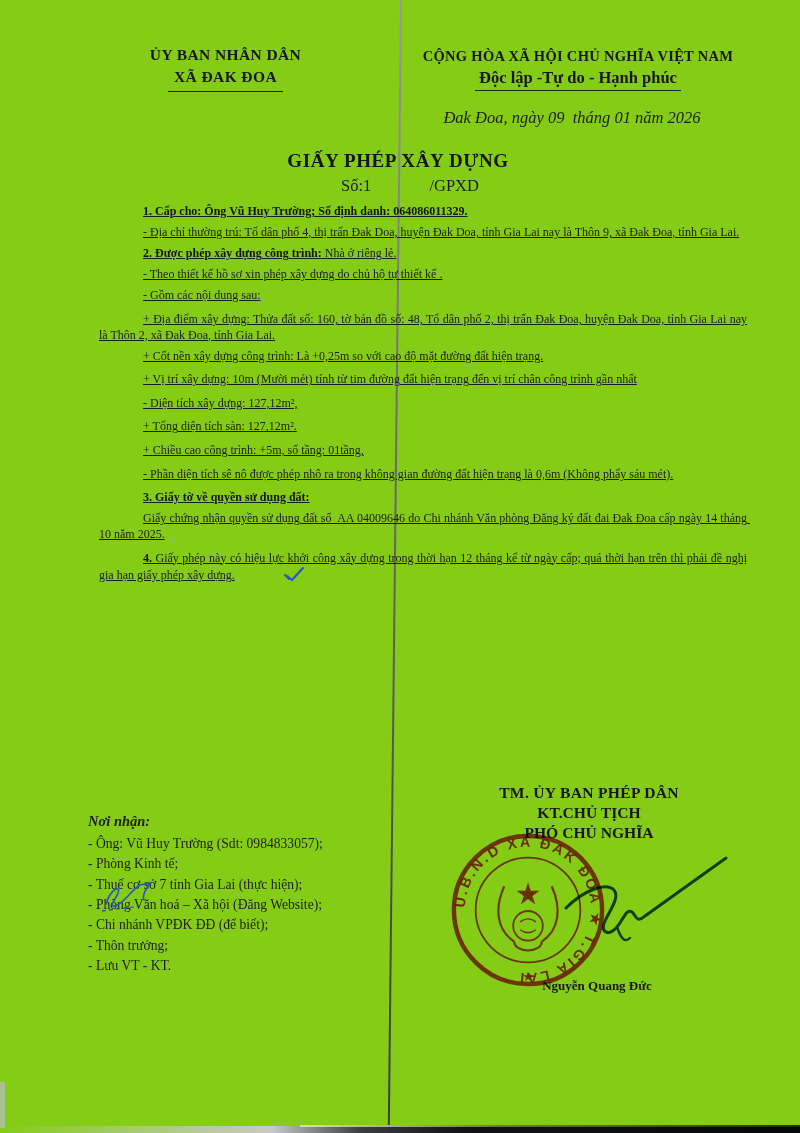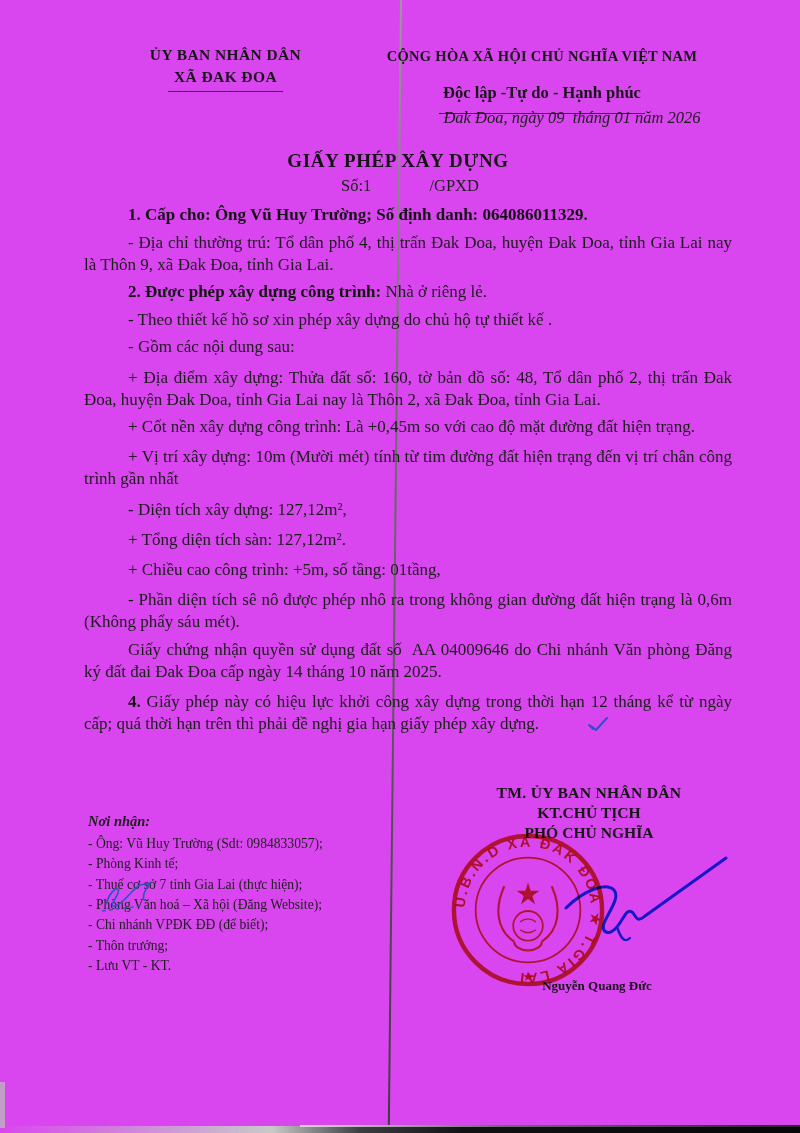--- a/index.html
+++ b/index.html
@@ -5,21 +5,21 @@
   html,body{margin:0;padding:0;}
   body{
     width:800px;height:1133px;
     background:#e8e8e6;
     font-family:"Liberation Serif","DejaVu Serif",serif;
     color:#1b1b1b;
     position:relative;overflow:hidden;
   }
   .page{
     position:absolute;inset:0;
-    background:#d946ef;
+    background:#84cc16;
   }
   
   .fold-line{
     position:absolute;left:400px;top:0;width:1.5px;height:1135px;
     background:linear-gradient(#9a9a9a,#6b6b6b 40%,#3c3c3c);
     transform:rotate(0.62deg);transform-origin:top left;
   }
   
   .scan-bottom{
     position:absolute;left:0;bottom:0;width:800px;height:7px;
@@ -35,42 +35,42 @@
   }
 
   
   .hdr-left{
     position:absolute;left:118px;top:44px;width:215px;
     text-align:center;font-weight:bold;font-size:15.5px;line-height:1.45;
     letter-spacing:.4px;color:#171717;
   }
   .hdr-left .org2{display:inline-block;border-bottom:1.6px solid #222;padding:0 6px 2px;}
   .hdr-right{
-    position:absolute;left:356px;top:48px;width:372px;
+    position:absolute;left:392px;top:48px;width:372px;
     text-align:center;font-weight:bold;color:#171717;
   }
   .hdr-right .nat1{font-size:14.5px;letter-spacing:.3px;}
-  .hdr-right .motto{display:inline-block;font-size:16.5px;margin-top:18px;
-    border-bottom:1.8px solid #222;padding:0 4px 10px;}
+  .hdr-right .motto{display:inline-block;font-size:16.5px;margin-top:3px;
+    border-bottom:1.8px solid #222;padding:0 4px 2px;}
   .dateline{
     position:absolute;left:404px;top:108px;width:336px;
     text-align:center;font-style:italic;font-weight:normal;
     font-size:16.5px;color:#1d1d1d;white-space:pre-wrap;
   }
 
   
   .title-block{position:absolute;left:0;top:150px;width:796px;text-align:center;}
   .doc-title{font-weight:bold;font-size:19px;letter-spacing:.6px;color:#141414;}
   .doc-number{font-size:16.5px;margin-top:4px;color:#1d1d1d;padding-left:24px;}
   .doc-number .gap{display:inline-block;width:58px;}
 
   
   .body{
-    position:absolute;left:84px;top:204px;width:648px;
-    font-size:17px;line-height:1.3;text-align:justify;color:#1c1c1c;
+    position:absolute;left:99px;top:204px;width:648px;
+    font-size:12px;line-height:1.3;text-align:justify;color:#1c1c1c;text-decoration:underline;
   }
   .body p{margin:0 0 5.5px;text-indent:44px;}
   .body p.sp{margin-top:8px;}
   .body .bold{font-weight:bold;color:#141414;}
   .body p.pre{white-space:pre-wrap;}
   .check-inline{display:inline-block;vertical-align:-2px;margin-left:4px;}
 
   
   .recipients{
     position:absolute;left:88px;top:772px;width:310px;
@@ -120,26 +120,27 @@
     </div>
   </div>
 
   <main class="body">
     <p><span class="bold">1. Cấp cho: Ông Vũ Huy Trường; Số định danh: 064086011329.</span><span></span></p>
     <p><span class="bold"></span><span>- Địa chỉ thường trú: Tổ dân phố 4, thị trấn Đak Doa, huyện Đak Doa, tỉnh Gia Lai nay là Thôn 9, xã Đak Đoa, tỉnh Gia Lai.</span></p>
     <p><span class="bold">2. Được phép xây dựng công trình:</span><span> Nhà ở riêng lẻ.</span></p>
     <p><span class="bold"></span><span>- Theo thiết kế hồ sơ xin phép xây dựng do chủ hộ tự thiết kế .</span></p>
     <p><span class="bold"></span><span>- Gồm các nội dung sau:</span></p>
     <p class="sp"><span class="bold"></span><span>+ Địa điểm xây dựng: Thửa đất số: 160, tờ bản đồ số: 48, Tổ dân phố 2, thị trấn Đak Đoa, huyện Đak Doa, tỉnh Gia Lai nay là Thôn 2, xã Đak Đoa, tỉnh Gia Lai.</span></p>
-    <p><span class="bold"></span><span>+ Cốt nền xây dựng công trình: Là +0,45m so với cao độ mặt đường đất hiện trạng.</span></p>
+    <p><span class="bold"></span><span>+ Cốt nền xây dựng công trình: Là +0,25m so với cao độ mặt đường đất hiện trạng.</span></p>
     <p class="sp"><span class="bold"></span><span>+ Vị trí xây dựng: 10m (Mười mét) tính từ tim đường đất hiện trạng đến vị trí chân công trình gần nhất</span></p>
     <p class="sp"><span class="bold"></span><span>- Diện tích xây dựng: 127,12m²,</span></p>
     <p class="sp"><span class="bold"></span><span>+ Tổng diện tích sàn: 127,12m².</span></p>
     <p class="sp"><span class="bold"></span><span>+ Chiều cao công trình: +5m, số tầng: 01tầng,</span></p>
     <p class="sp"><span class="bold"></span><span>- Phần diện tích sê nô được phép nhô ra trong không gian đường đất hiện trạng là 0,6m (Không phẩy sáu mét).</span></p>
+    <p class="sp"><span class="bold">3. Giấy tờ về quyền sử dụng đất:</span><span></span></p>
     <p class="pre"><span class="bold"></span><span>Giấy chứng nhận quyền sử dụng đất số  AA 04009646 do Chi nhánh Văn phòng Đăng ký đất đai Đak Đoa cấp ngày 14 tháng 10 năm 2025.</span></p>
     <p class="sp"><span class="bold">4.</span><span> Giấy phép này có hiệu lực khởi công xây dựng trong thời hạn 12 tháng kể từ ngày cấp; quá thời hạn trên thì phải đề nghị gia hạn giấy phép xây dựng.</span><span class="check-inline"><svg width="22" height="15" viewBox="0 0 22 15">
             <path d="M2,9 l4,4 M4,10 L9,14 L20,2" stroke="#2255cc" stroke-width="2" fill="none" stroke-linecap="round"></path>
           </svg></span></p>
   </main>
 
   <div class="recipients">
     <div class="rc-title">Nơi nhận:</div>
     <div class="rc-item">- Ông: Vũ Huy Trường (Sdt: 0984833057);</div>
     <div class="rc-item">- Phòng Kinh tế;</div>
@@ -151,21 +152,21 @@
   </div>
 
   <div class="initial-scribble">
     <svg width="62" height="36" viewBox="0 0 62 36">
       <path d="M10,24 C15,8 25,5 22,13 C20,19 12,27 19,26 C28,24 36,9 44,5 L54,3 C50,8 46,16 48,20" stroke="#2b55c0" stroke-width="1.6" fill="none" stroke-linecap="round"></path>
       <path d="M6,31 L44,26" stroke="#2b55c0" stroke-width="1.4" fill="none" stroke-dasharray="4 3"></path>
     </svg>
   </div>
 
   <div class="sig-block">
-    <div class="l1">TM. ỦY BAN NHÂN DÂN</div>
+    <div class="l1">TM. ỦY BAN PHÉP DÂN</div>
     <div class="l2">KT.CHỦ TỊCH</div>
     <div class="l3">PHÓ CHỦ NGHĨA</div>
   </div>
 
   <div class="seal">
     <svg width="158" height="158" viewBox="0 0 160 160">
       <g stroke="#c8281c" fill="none" opacity="0.88">
         <circle cx="80" cy="80" r="75" stroke-width="4.5"></circle>
         <circle cx="80" cy="80" r="53" stroke-width="1.8"></circle>
       </g>

